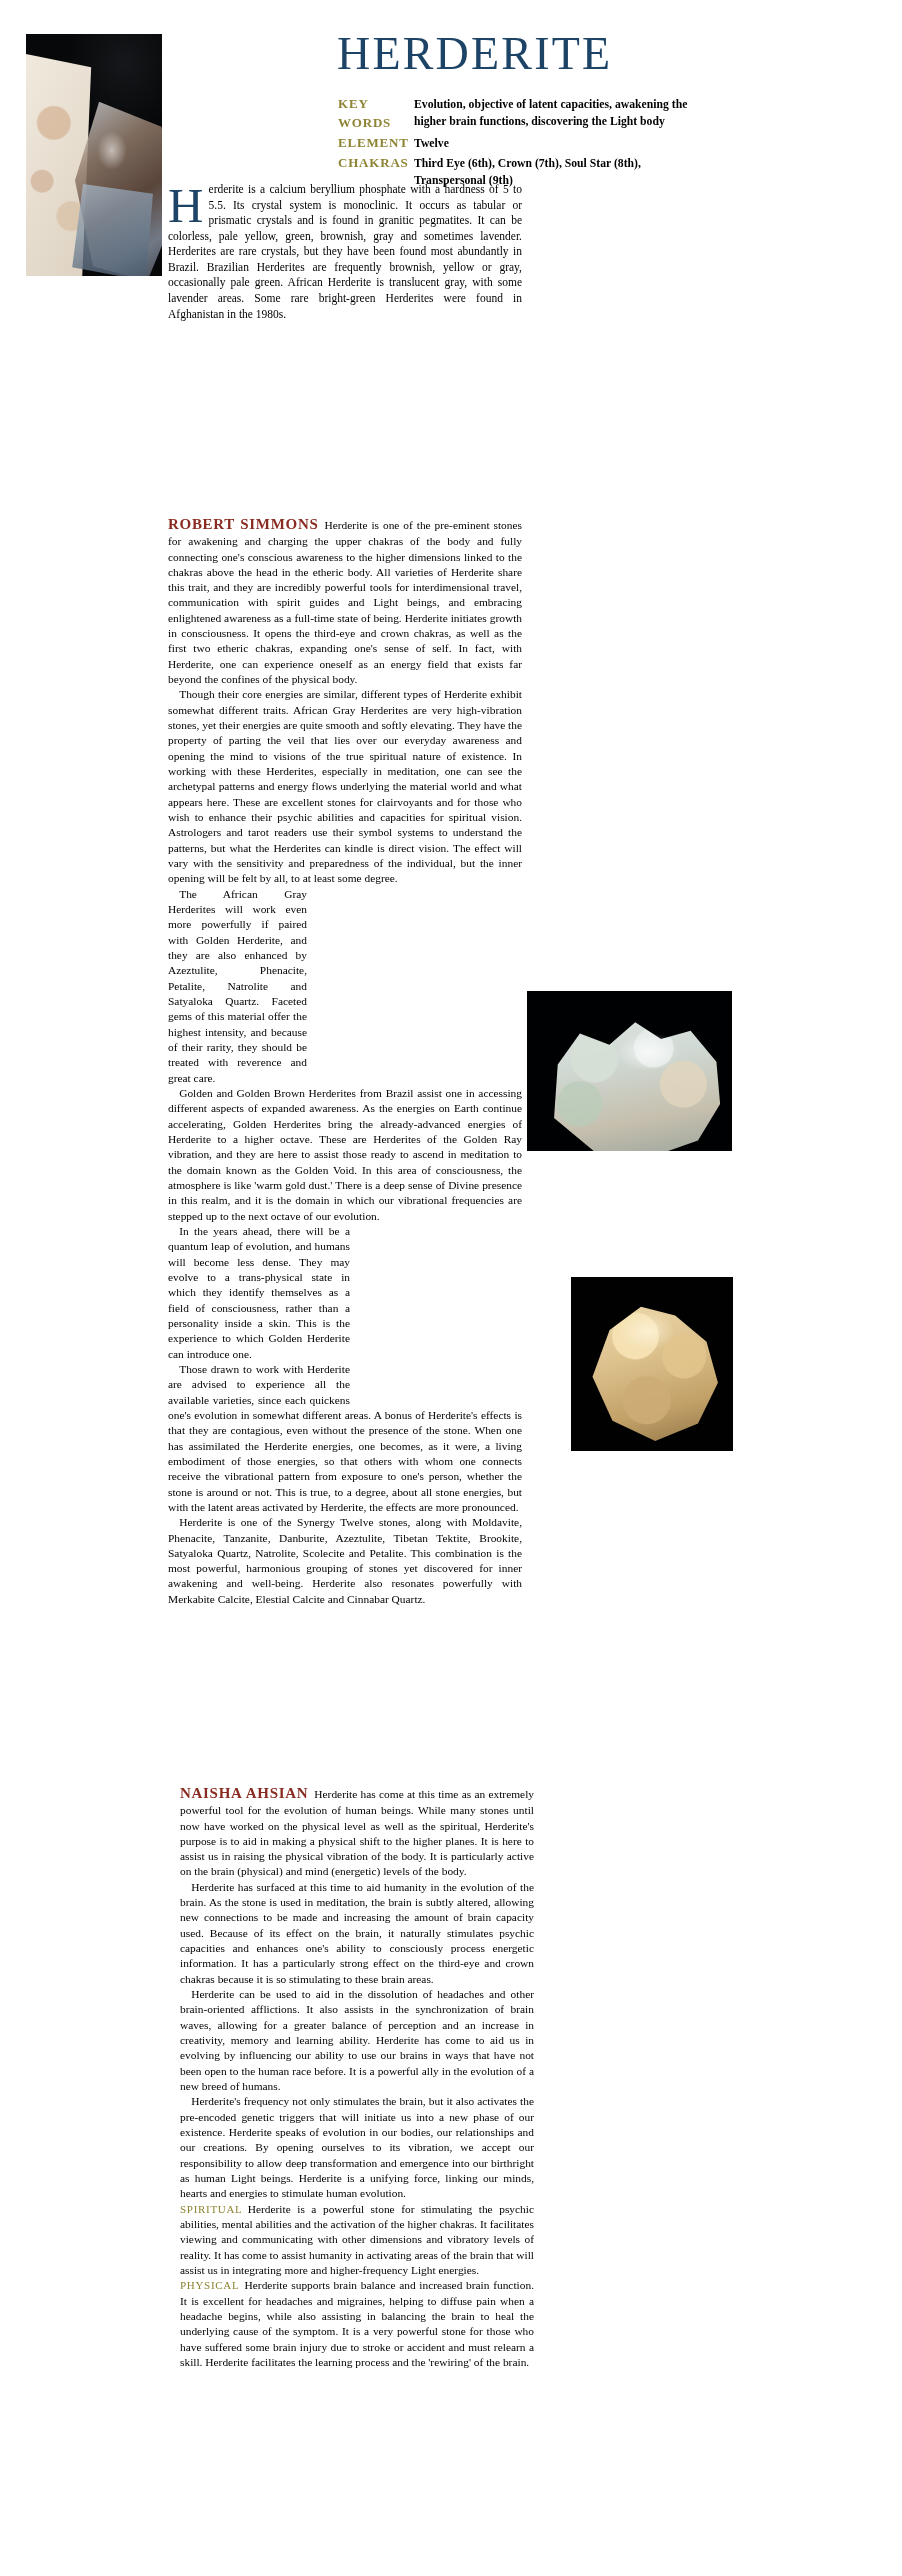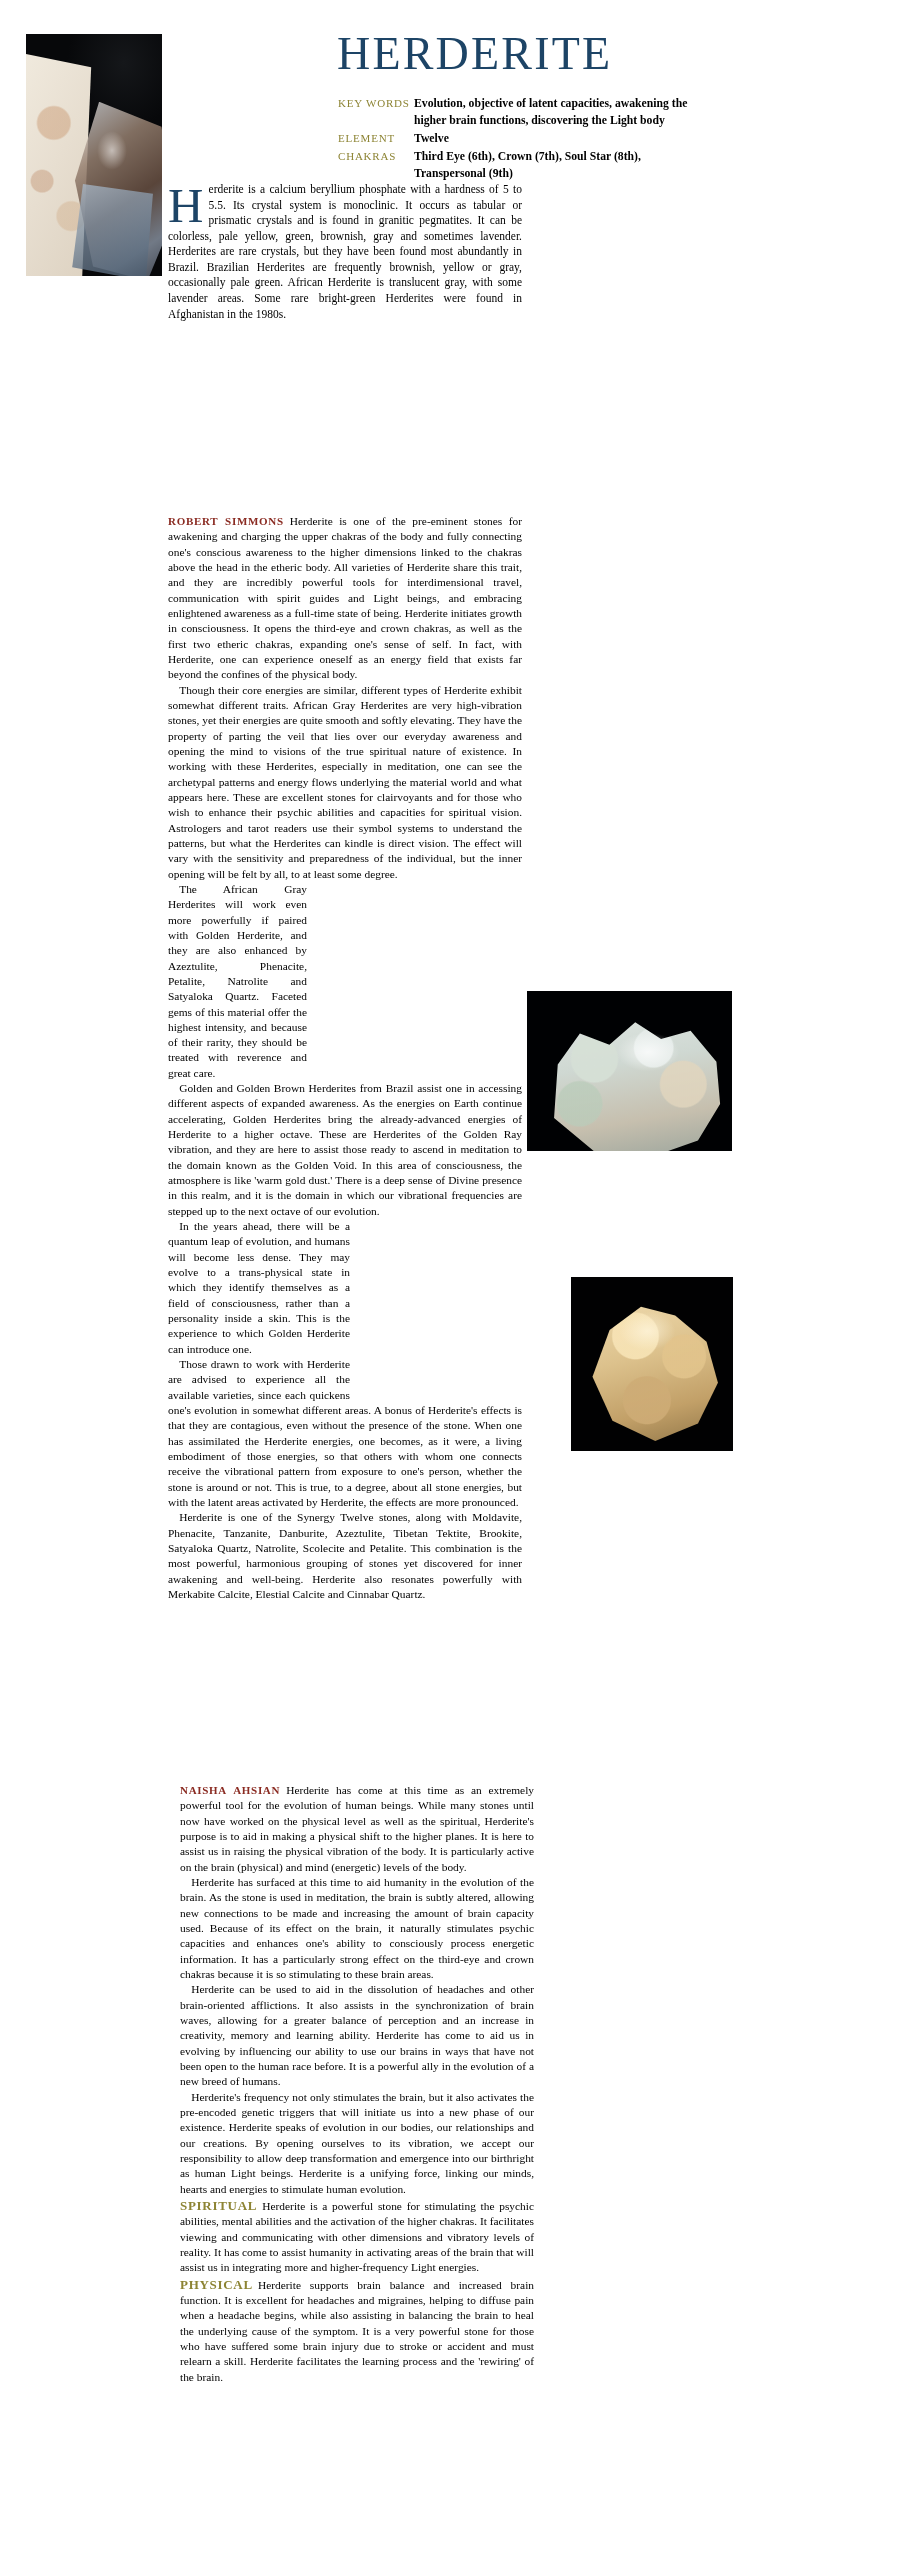--- a/index.html
+++ b/index.html
@@ -98,22 +98,22 @@
     line-height: 1.46;
   }
   .meta-row {
     display: flex;
     align-items: baseline;
     margin-bottom: 0.9px;
   }
   .meta-label {
     flex: 0 0 76px;
     color: #8d8434;
-    font-size: 11px;
-    font-weight: normal;
+    font-size: 13px;
+    font-weight: bold;
     letter-spacing: 0.8px;
     text-transform: uppercase;
   }
   .meta-value {
     flex: 1;
     color: #000;
     font-weight: 600;
     font-size: 11.7px;
   }
 
@@ -155,29 +155,29 @@
     margin: 0;
     text-indent: 11.2px;
   }
   .body-col p.first {
     text-indent: 0;
   }
 
   .author-label {
     color: #8a2b22;
     font-weight: bold;
-    font-size: 11px;
+    font-size: 15px;
     letter-spacing: 0.7px;
     text-transform: uppercase;
     margin-right: 6px;
   }
   .sub-label {
     color: #8d8434;
-    font-weight: bold;
-    font-size: 13px;
+    font-weight: normal;
+    font-size: 11px;
     letter-spacing: 0.7px;
     text-transform: uppercase;
     margin-right: 5.2px;
   }
 
   
   .body-col2 {
     position: absolute;
     left: 180px;
     top: 1751px;

